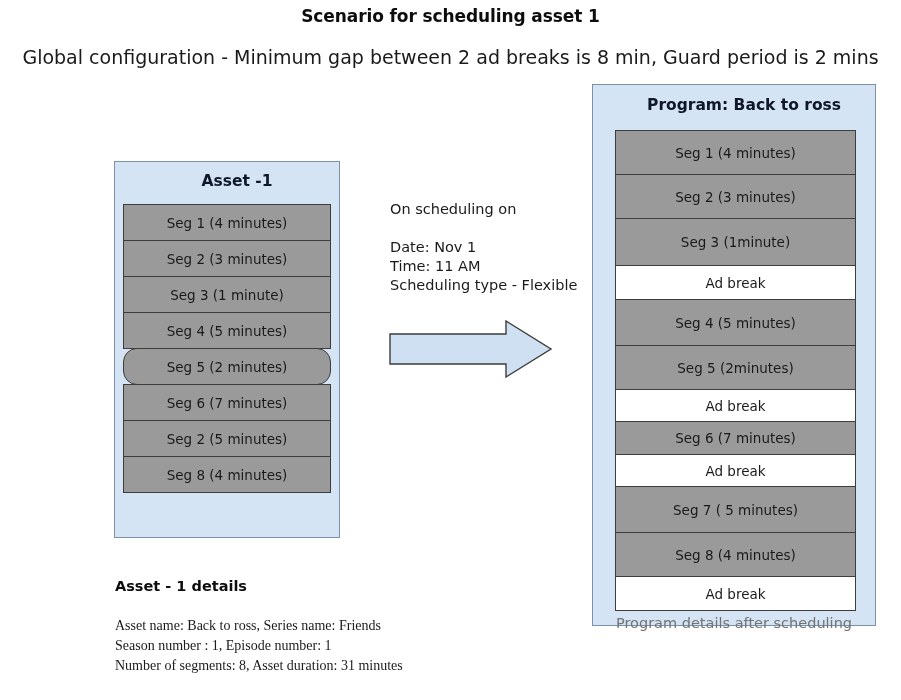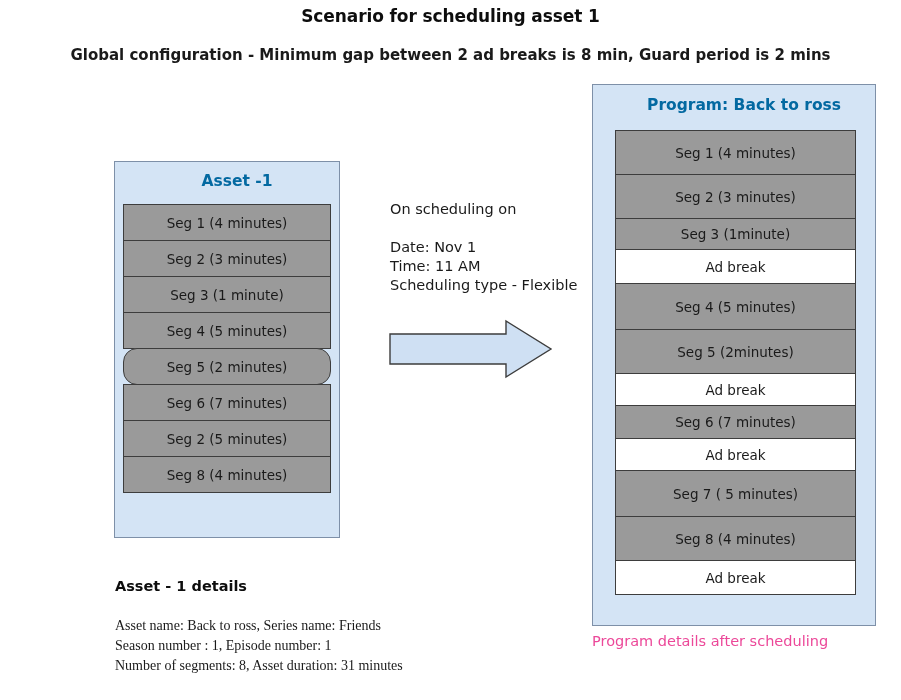--- a/index.html
+++ b/index.html
@@ -29,37 +29,37 @@
     font-weight: bold;
     letter-spacing: -0.1px;
     color: #0d0d0d;
   }
   #subtitle {
     position: absolute;
     left: 0;
     top: 46px;
     width: 901px;
     text-align: center;
-    font-size: 15px;
-    font-weight: bold;
+    font-size: 19px;
+    font-weight: normal;
     color: #1a1a1a;
   }
 
   
   .panel {
     position: absolute;
     background: #d4e4f5;
     border: 1px solid #7e90a8;
     box-sizing: border-box;
   }
   .panel-title {
     text-align: center;
     font-size: 15.5px;
     font-weight: bold;
-    color: #0369a1;
+    color: #0f172a;
     padding-left: 20px;
   }
   .seg-stack {
     position: absolute;
     left: 0;
     right: 0;
   }
   .seg {
     position: relative;
     box-sizing: border-box;
@@ -152,25 +152,25 @@
     top: 616px;
     font-size: 14px;
     line-height: 20px;
     color: #1a1a1a;
     white-space: pre-line;
     font-family: Liberation Serif, serif;
   }
   #program-caption {
     position: absolute;
     left: 592px;
-    top: 633px;
+    top: 615px;
     width: 284px;
-    text-align: left;
+    text-align: center;
     font-size: 14.5px;
-    color: #ec4899;
+    color: #737373;
   }
 </style>
 </head>
 <body>
 
 <div id="title">Scenario for scheduling asset 1</div>
 <div id="subtitle">Global configuration - Minimum gap between 2 ad breaks is 8 min, Guard period is 2 mins</div>
 
 <div class="panel" id="asset-panel">
   <div class="panel-title">Asset -1</div>
@@ -213,21 +213,21 @@
 
 <div class="panel" id="program-panel">
   <div class="panel-title">Program: Back to ross</div>
   <div class="seg-stack" id="program-seg-stack">
       <div class="seg" style="height: 45px;">
         <span>Seg 1 (4 minutes)</span>
       </div>
       <div class="seg" style="height: 45px;">
         <span>Seg 2 (3 minutes)</span>
       </div>
-      <div class="seg" style="height: 32px;">
+      <div class="seg" style="height: 48px;">
         <span>Seg 3 (1minute)</span>
       </div>
       <div class="seg ad" style="height: 35px;">
         <span>Ad break</span>
       </div>
       <div class="seg" style="height: 47px;">
         <span>Seg 4 (5 minutes)</span>
       </div>
       <div class="seg" style="height: 45px;">
         <span>Seg 5 (2minutes)</span>

